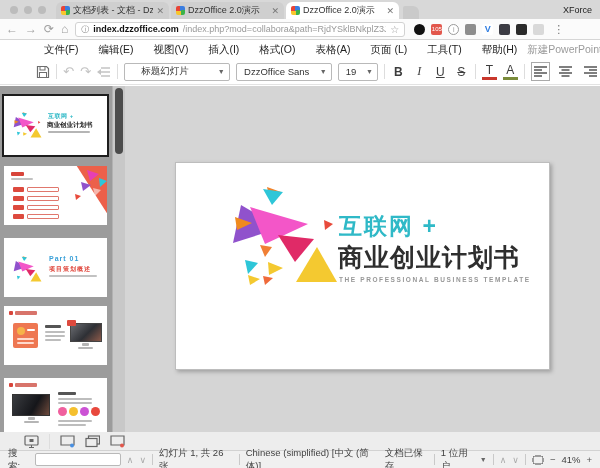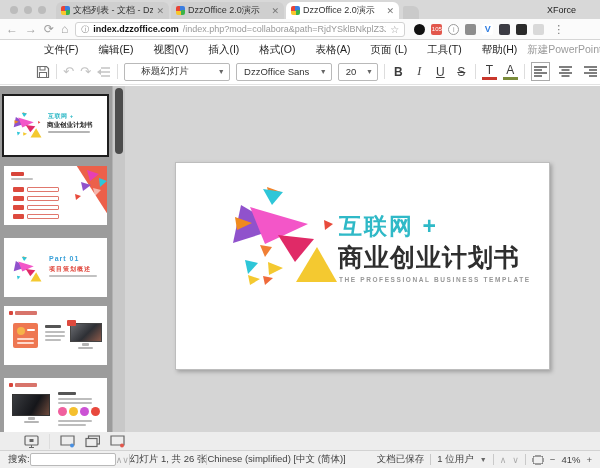--- a/index.html
+++ b/index.html
@@ -9,21 +9,21 @@
 
 #tabbar{position:absolute;top:0;left:0;right:0;height:19px;background:#d8d8d8;display:flex;align-items:flex-end}
 .winctl{display:flex;gap:6px;align-items:center;height:19px;padding:0 10px}
 .winctl i{width:8px;height:8px;border-radius:50%;background:#bcbcbc}
 .tab{height:17px;display:flex;align-items:center;gap:3px;padding:0 5px;width:113px;background:#cfcfcf;border-radius:6px 6px 0 0;margin-right:2px;font-size:9px;color:#333;flex:none}
 .tab.active{background:#fff}
 .tab .ttl{flex:1;white-space:nowrap;overflow:hidden}
 .favicon{width:9px;height:9px;border-radius:2px;flex:none;background:conic-gradient(#3a7de0 0 25%,#3bb24a 25% 50%,#f7c52c 50% 75%,#e84436 75% 100%)}
 .tabx{color:#777;font-size:9px;flex:none}
 .newtab{width:16px;height:13px;background:#cacaca;border-radius:2px 6px 0 0;margin-left:2px}
-.winlabel{margin-left:auto;font-size:9px;color:#222;padding:0 24px 4px 0}
+.winlabel{margin-left:auto;font-size:9px;color:#222;padding:0 8px 4px 0}
 #urlbar{position:absolute;top:19px;left:0;right:0;height:21px;background:#fbfbfb;border-bottom:1px solid #d6d6d6;display:flex;align-items:center;padding:0 6px;gap:7px}
 .navico{color:#a0a0a0;font-size:12px;line-height:1}
 .urlfield{flex:0 0 330px;height:15px;background:#fff;border:1px solid #d2d2d2;border-radius:3px;display:flex;align-items:center;padding:0 5px;gap:4px;font-size:9px;overflow:hidden}
 .urlfield .host{color:#111;font-weight:bold;white-space:nowrap}
 .urlfield .path{color:#999;white-space:nowrap;overflow:hidden;flex:1}
 .exts{display:flex;align-items:center;gap:6px;margin-left:2px}
 .ext{width:11px;height:11px;border-radius:2px;display:flex;align-items:center;justify-content:center;font-size:6px;color:#fff;flex:none}
 
 #menubar{position:absolute;top:40px;left:0;right:0;height:19px;background:#fff;display:flex;align-items:center;padding-left:34px;gap:0;overflow:hidden}
 .menuitem{padding:0 10px;font-size:10.5px;color:#222;white-space:nowrap}
@@ -53,21 +53,21 @@
 .slide-sub{position:absolute;left:163px;top:113px;font-size:6.5px;color:#979797;letter-spacing:1.6px;font-weight:bold}
 
 .bar{position:absolute;border-radius:1px}
 .mini-t1a{position:absolute;left:44px;top:16px;font-size:6px;font-weight:bold;letter-spacing:.5px}
 .mini-t1b{position:absolute;left:43px;top:25px;font-size:6.5px;font-weight:bold;color:#222;white-space:nowrap}
 .mini-part{position:absolute;left:45px;top:17px;font-size:7px;font-weight:bold;color:#3aa0d8;letter-spacing:1px}
 .mini-part2{position:absolute;left:45px;top:27px;font-size:6px;font-weight:bold;color:#e0473d;letter-spacing:1px;white-space:nowrap}
 .dot{position:absolute;width:9px;height:9px;border-radius:50%}
 
 #slideactions{position:absolute;top:432px;left:0;right:0;height:18px;background:#ededed;display:flex;align-items:center;padding-left:24px;gap:10px}
-#statusbar{position:absolute;top:450px;left:0;right:0;height:18px;background:#f0f0f0;border-top:1px solid #d2d2d2;display:flex;align-items:center;padding:0 8px;gap:0;font-size:9.5px;color:#3f3f3f}
+#statusbar{position:absolute;top:450px;left:0;right:0;height:18px;background:#f0f0f0;border-top:1px solid #d2d2d2;display:flex;align-items:center;padding:0 8px;gap:6px;font-size:9.5px;color:#3f3f3f}
 .ssep{width:1px;height:11px;background:#c9c9c9;flex:none}
 #searchinput{width:86px;height:13px;border:1px solid #b9b9b9;background:#fff;border-radius:2px}
 .chev{color:#a9a9a9;font-size:9px}
 .right-status{margin-left:auto;display:flex;align-items:center;gap:6px}
 </style>
 </head>
 <body>
 
 <div id="tabbar">
   <div class="winctl">
@@ -158,21 +158,21 @@
   <span class="tsep"></span>
   <div class="dd" style="width:106px;justify-content:center">
     <span style="margin:14px auto">标题幻灯片</span>
     <span class="car">▼</span>
   </div>
   <div class="dd" style="width:96px">
     <span style="margin:0 auto">DzzOffice Sans</span>
     <span class="car">▼</span>
   </div>
   <div class="dd" style="width:40px">
-    <span style="margin:0 auto">20</span>
+    <span style="margin:0 auto">19</span>
     <span class="car">▼</span>
   </div>
   <span class="tsep"></span>
   <span class="fmt" style="font-weight:bold">B</span>
   <span class="fmt" style="font-style:italic;font-family:'Liberation Serif',serif">I</span>
   <span class="fmt" style="text-decoration:underline">U</span>
   <span class="fmt" style="text-decoration:line-through">S</span>
   <span class="tsep"></span>
   <span class="fmt" style="border-bottom:3px solid #c9372c;padding-bottom:0">T</span>
   <span class="fmt" style="border-bottom:3px solid #7a8b3a">A</span>

